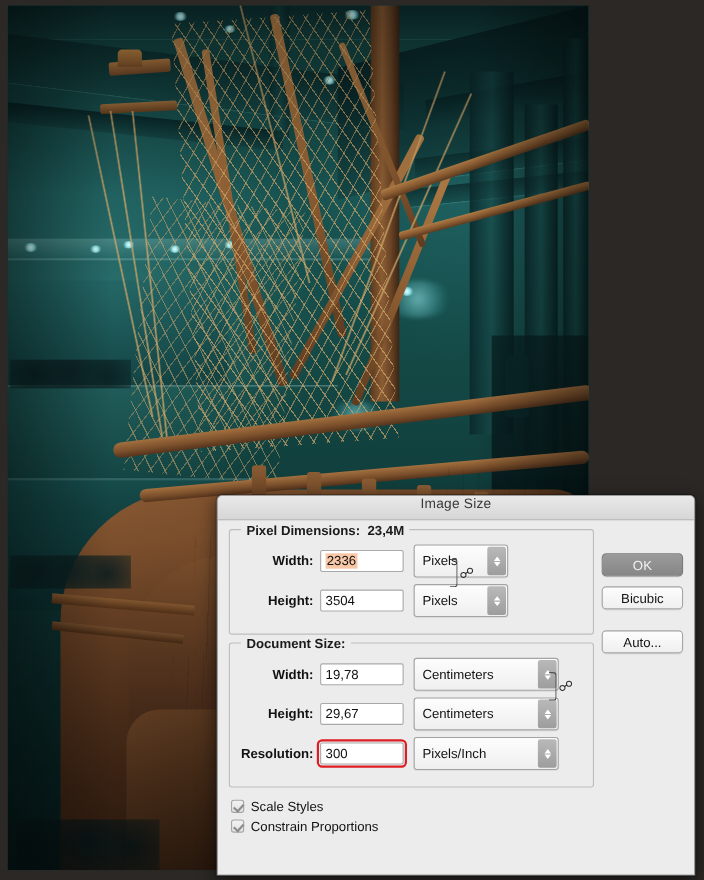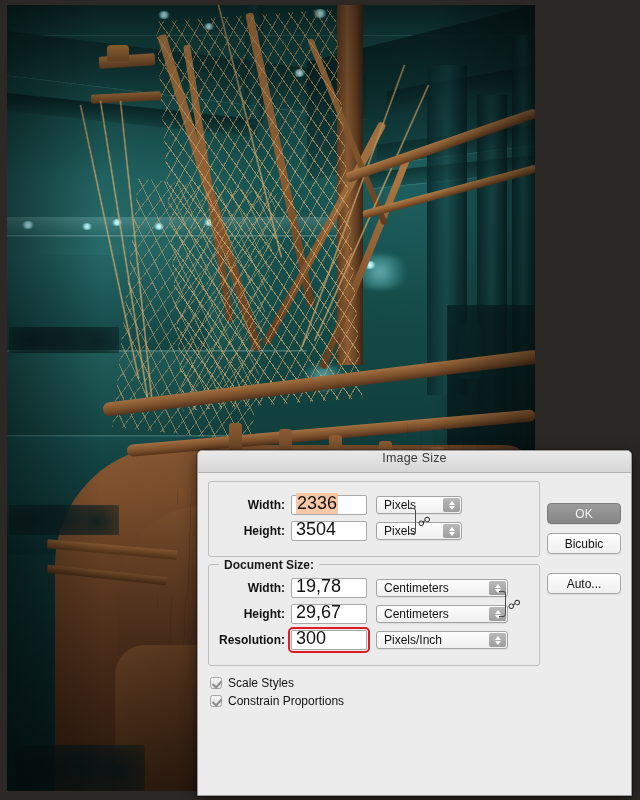--- a/index.html
+++ b/index.html
@@ -148,41 +148,41 @@
     width: 74px; text-align: right; padding-right: 6px;
     font-size: 12px; font-weight: bold; color: #121212;
     white-space: nowrap;
   }
 
   .tfield {
     width: 76px; height: 20px;
     background: #fff;
     border: 1px solid #a9a9a9;
     border-radius: 2px;
-    font-size: 18px;
+    font-size: 12px;
     padding: 0 4px;
     color: #111;
-    display: flex; align-items: flex-end;
+    display: flex; align-items: center;
     font-family: "Liberation Sans", sans-serif;
   }
   .tfield.sel-orange { }
   .tfield .sel {
     background: #f7c7a6;
     padding: 0 1px;
   }
   .tfield.annot {
     outline: 2.5px solid #dd1d24;
     outline-offset: 1px;
     border-color: #a9a9a9;
   }
 
   .sel-wrap {
     margin-left: 9px;
     position: relative;
-    height: 18px;
+    height: 30px;
     border: 1px solid #a3a3a3;
     border-radius: 3px;
     background: linear-gradient(180deg,#fdfdfd,#efefef);
     display: flex; align-items: center;
     box-shadow: 0 1px 0 rgba(0,0,0,.06);
   }
   .sel-wrap.w-unit  { width: 86px; }
   .sel-wrap.w-unit2 { width: 132px; }
   .sel-wrap.w-full  { width: 246px; }
   .sel-wrap .txt {
@@ -394,20 +394,24 @@
 
     <div id="titlebar">
       <span class="title">Image Size</span>
     </div>
 
     <div class="body">
 
       <div class="left-col">
 
         <div class="fieldset">
+          <div class="legend">
+            <span>Pixel Dimensions:</span>
+            &nbsp;<span class="val">23,4M</span>
+          </div>
 
           <div class="row">
             <div class="lbl">Width:</div>
             <div class="tfield sel-orange">
               <span class="sel">2336</span>
             </div>
             <div class="sel-wrap w-unit">
               <span class="txt">Pixels</span>
               <span class="stepper">
                 <i class="ch up"></i>

